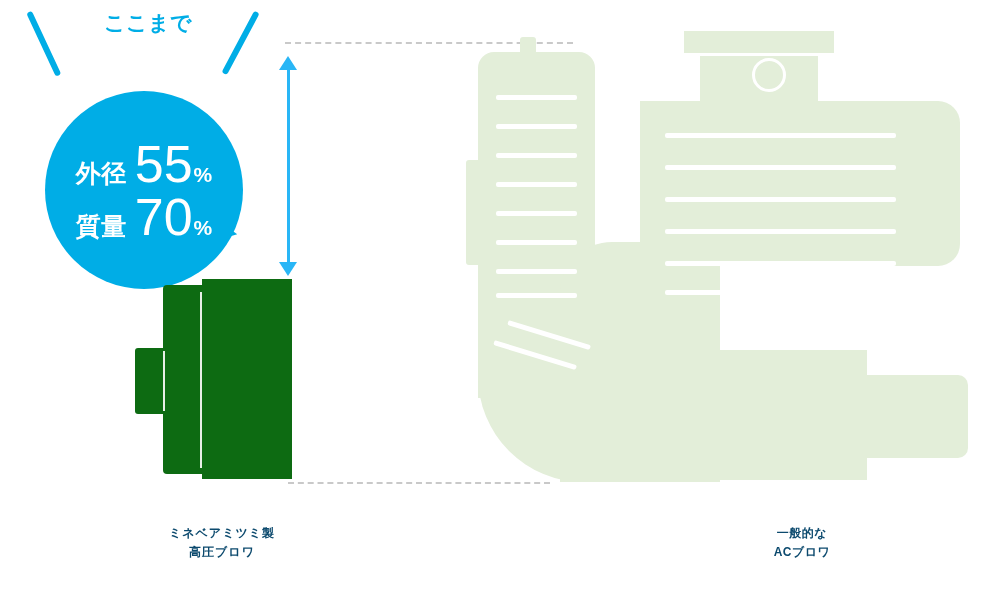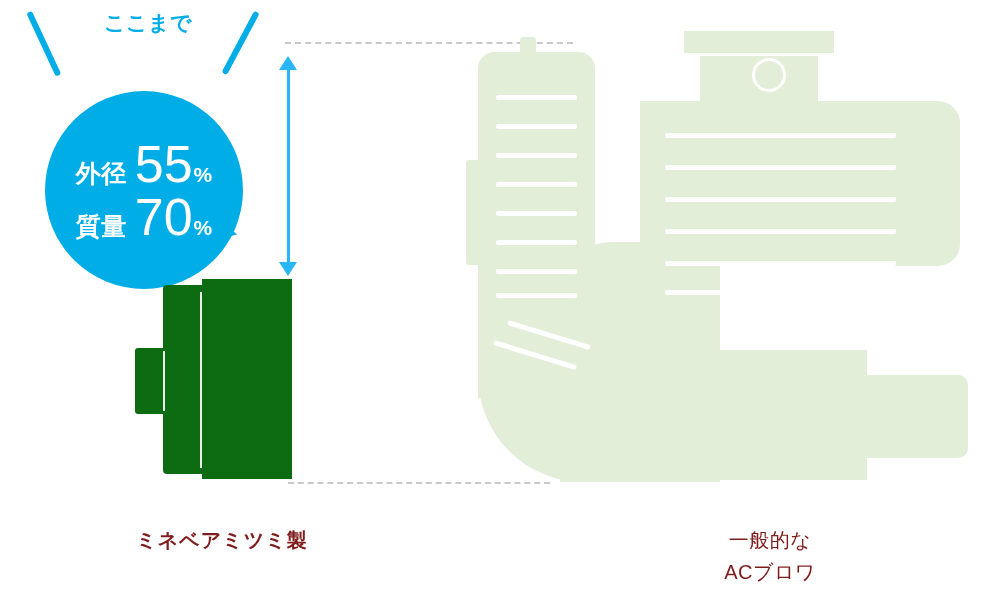--- a/index.html
+++ b/index.html
@@ -201,26 +201,26 @@
     background: #ffffff;
     height: 5px;
     border-radius: 2px;
   }
   .ac-stripe-diag { transform-origin: 0 50%; }
 
   
   .caption {
     position: absolute;
     text-align: center;
-    color: #7f1d1d;
+    color: #0c4a6e;
     line-height: 1.6;
-    font-size: 20px;
+    font-size: 12px;
   }
   .caption-left  { left: 62px;  top: 524px; width: 320px; font-weight: bold; letter-spacing: 1px; }
-  .caption-right { left: 600px; top: 524px; width: 340px; font-weight: normal; letter-spacing: 0.5px; }
+  .caption-right { left: 632px; top: 524px; width: 340px; font-weight: bold; letter-spacing: 0.5px; }
 </style>
 </head>
 <body>
 
 <div id="stage">
 
   <div class="slash slash-left"></div>
   <div class="slash slash-right"></div>
 
   <div class="callout-text">
@@ -283,19 +283,20 @@
     <div class="ac-stripe" style="left:665px; top:133px; width:231px;"></div>
     <div class="ac-stripe" style="left:665px; top:165px; width:231px;"></div>
     <div class="ac-stripe" style="left:665px; top:197px; width:231px;"></div>
     <div class="ac-stripe" style="left:665px; top:229px; width:231px;"></div>
     <div class="ac-stripe" style="left:665px; top:261px; width:231px;"></div>
     <div class="ac-stripe" style="left:665px; top:290px; width:231px;"></div>
   </div>
 
   <div class="caption caption-left">
     <div>ミネベアミツミ製</div>
+    <div>高圧ブロワ</div>
   </div>
   <div class="caption caption-right">
     <div>一般的な</div>
     <div>ACブロワ</div>
   </div>
 
 </div>
 
 </body></html>

